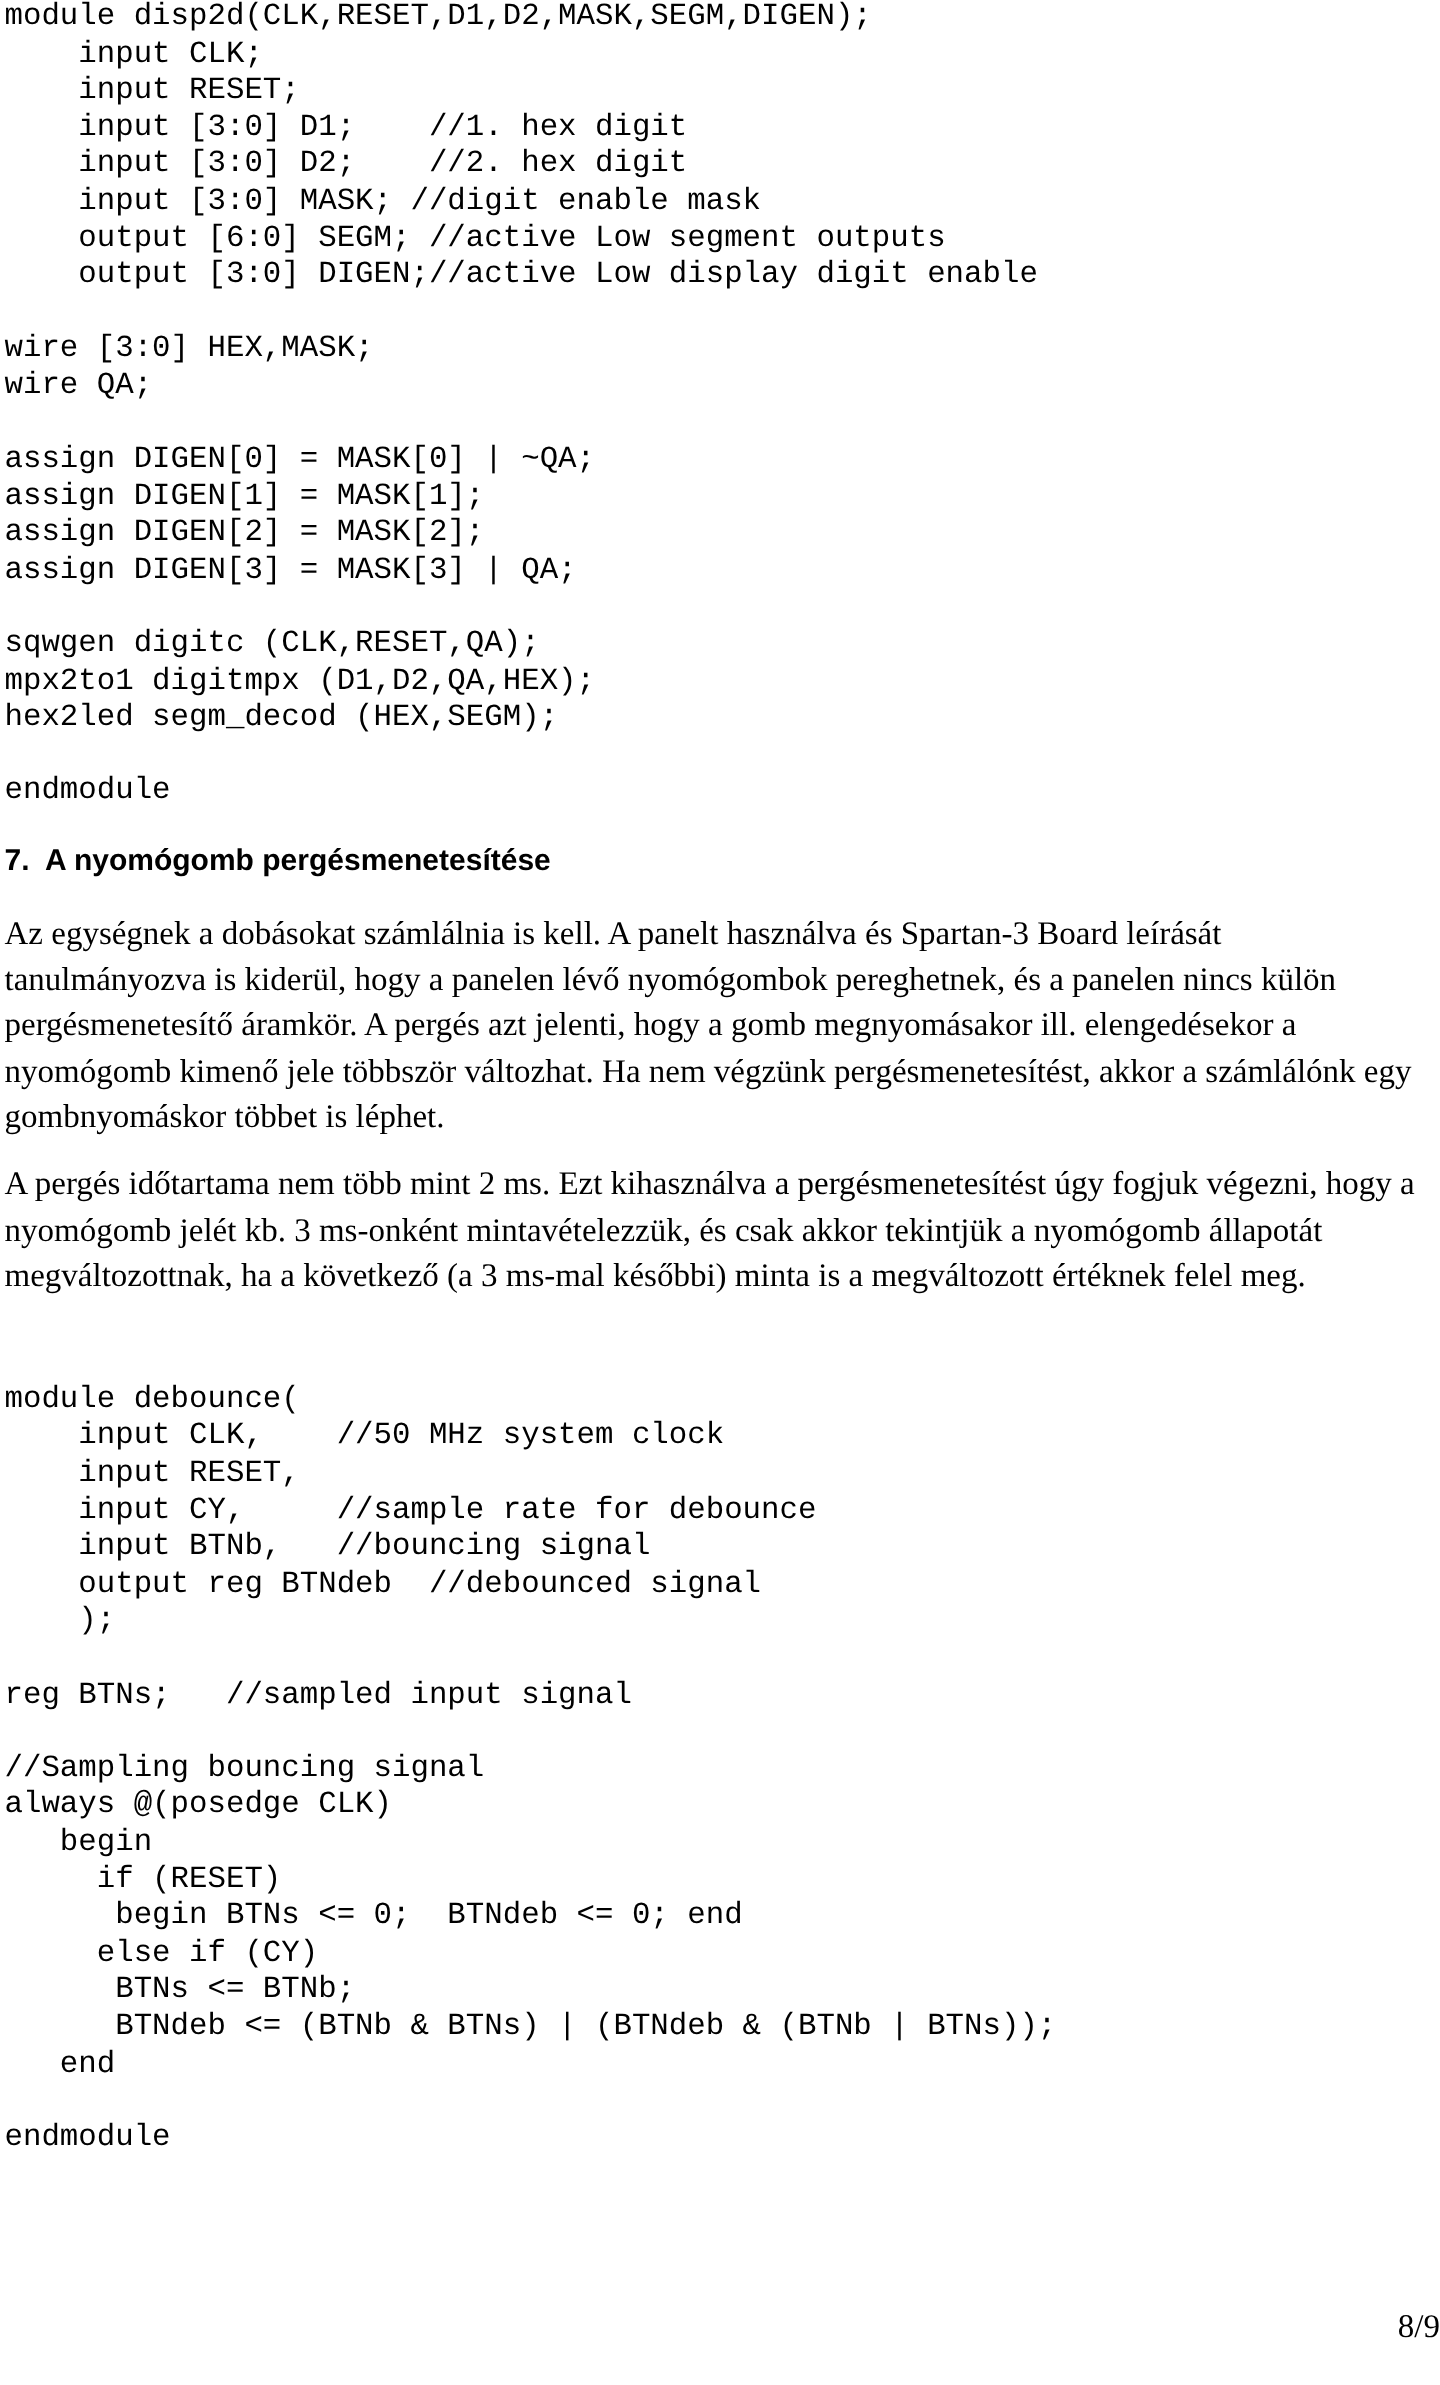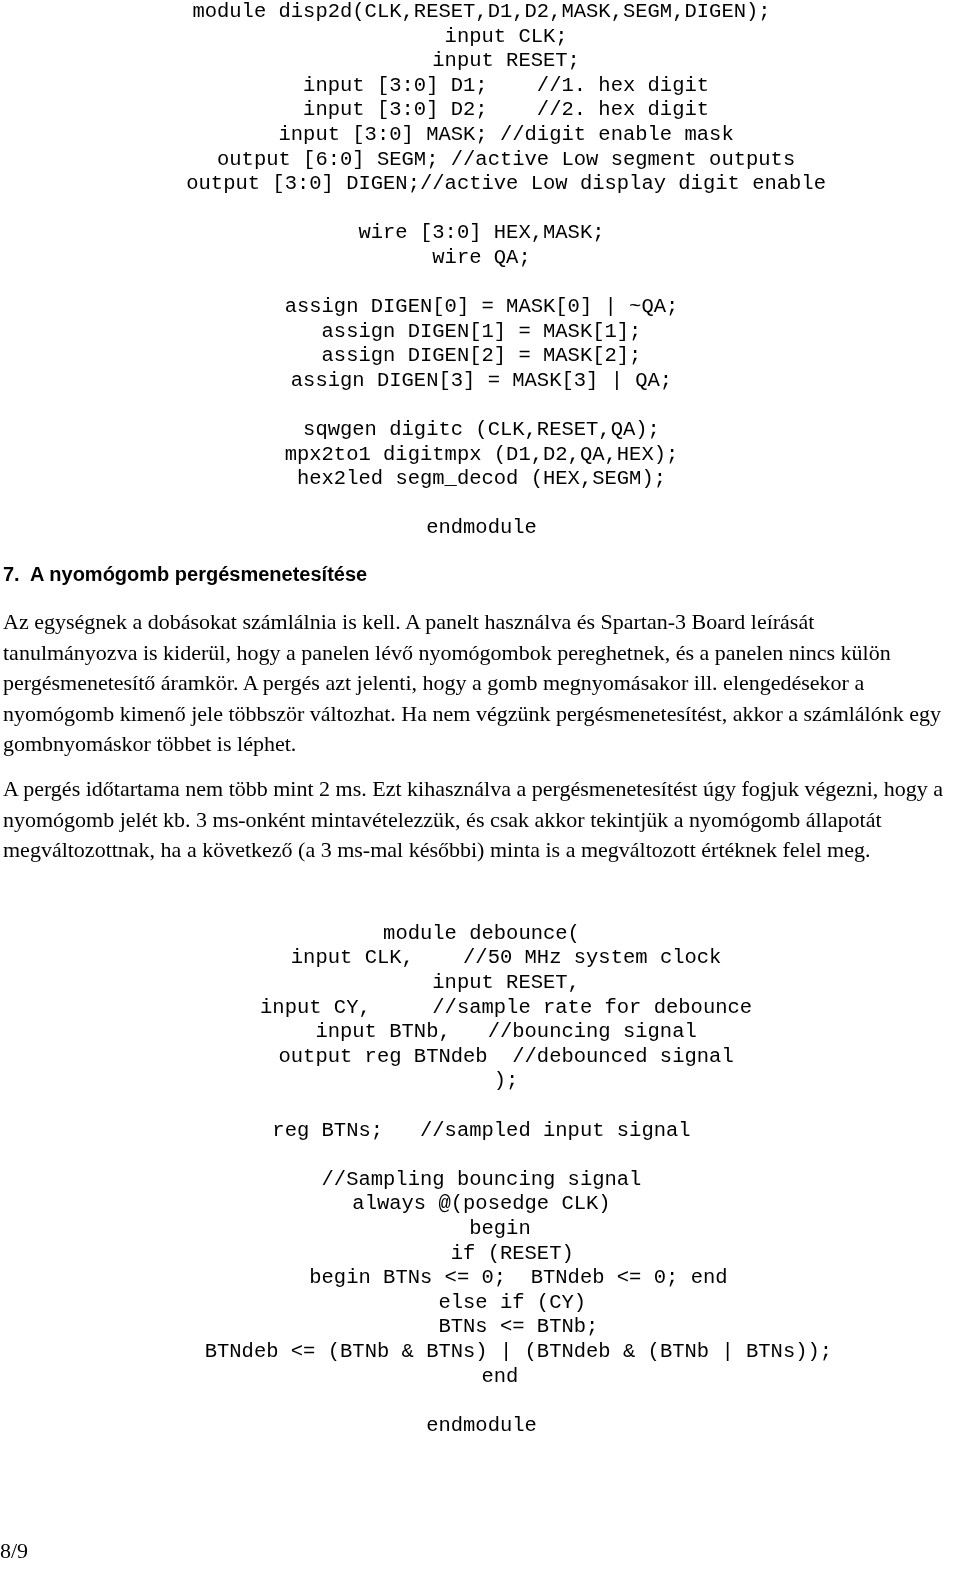--- a/index.html
+++ b/index.html
@@ -26,21 +26,20 @@
   
   .code-block {
     font-family: "Liberation Mono", "DejaVu Sans Mono", monospace;
     font-size: 20.5px;
     line-height: 24.6px;
     white-space: pre;
     margin: 0;
     padding: 0 0 0 3px;
     color: #000000;
     letter-spacing: 0px;
-    text-align: center;
   }
   .code-line {
     white-space: pre;
     min-height: 24.6px;
     display: block;
   }
   .code-line.blank {
     height: 24.6px;
   }
 
@@ -73,21 +72,21 @@
   
   .gap-sm  { height: 18px; }
   .gap-xl  { height: 56px; }
 
   
   .page-footer {
     position: absolute;
     left: 0;
     right: 0;
     top: 1538px;
-    text-align: left;
+    text-align: right;
     font-family: "Liberation Serif", "DejaVu Serif", serif;
     font-size: 22px;
     line-height: 26px;
     color: #000000;
   }
 </style>
 </head>
 <body>
 
 <div class="page">

